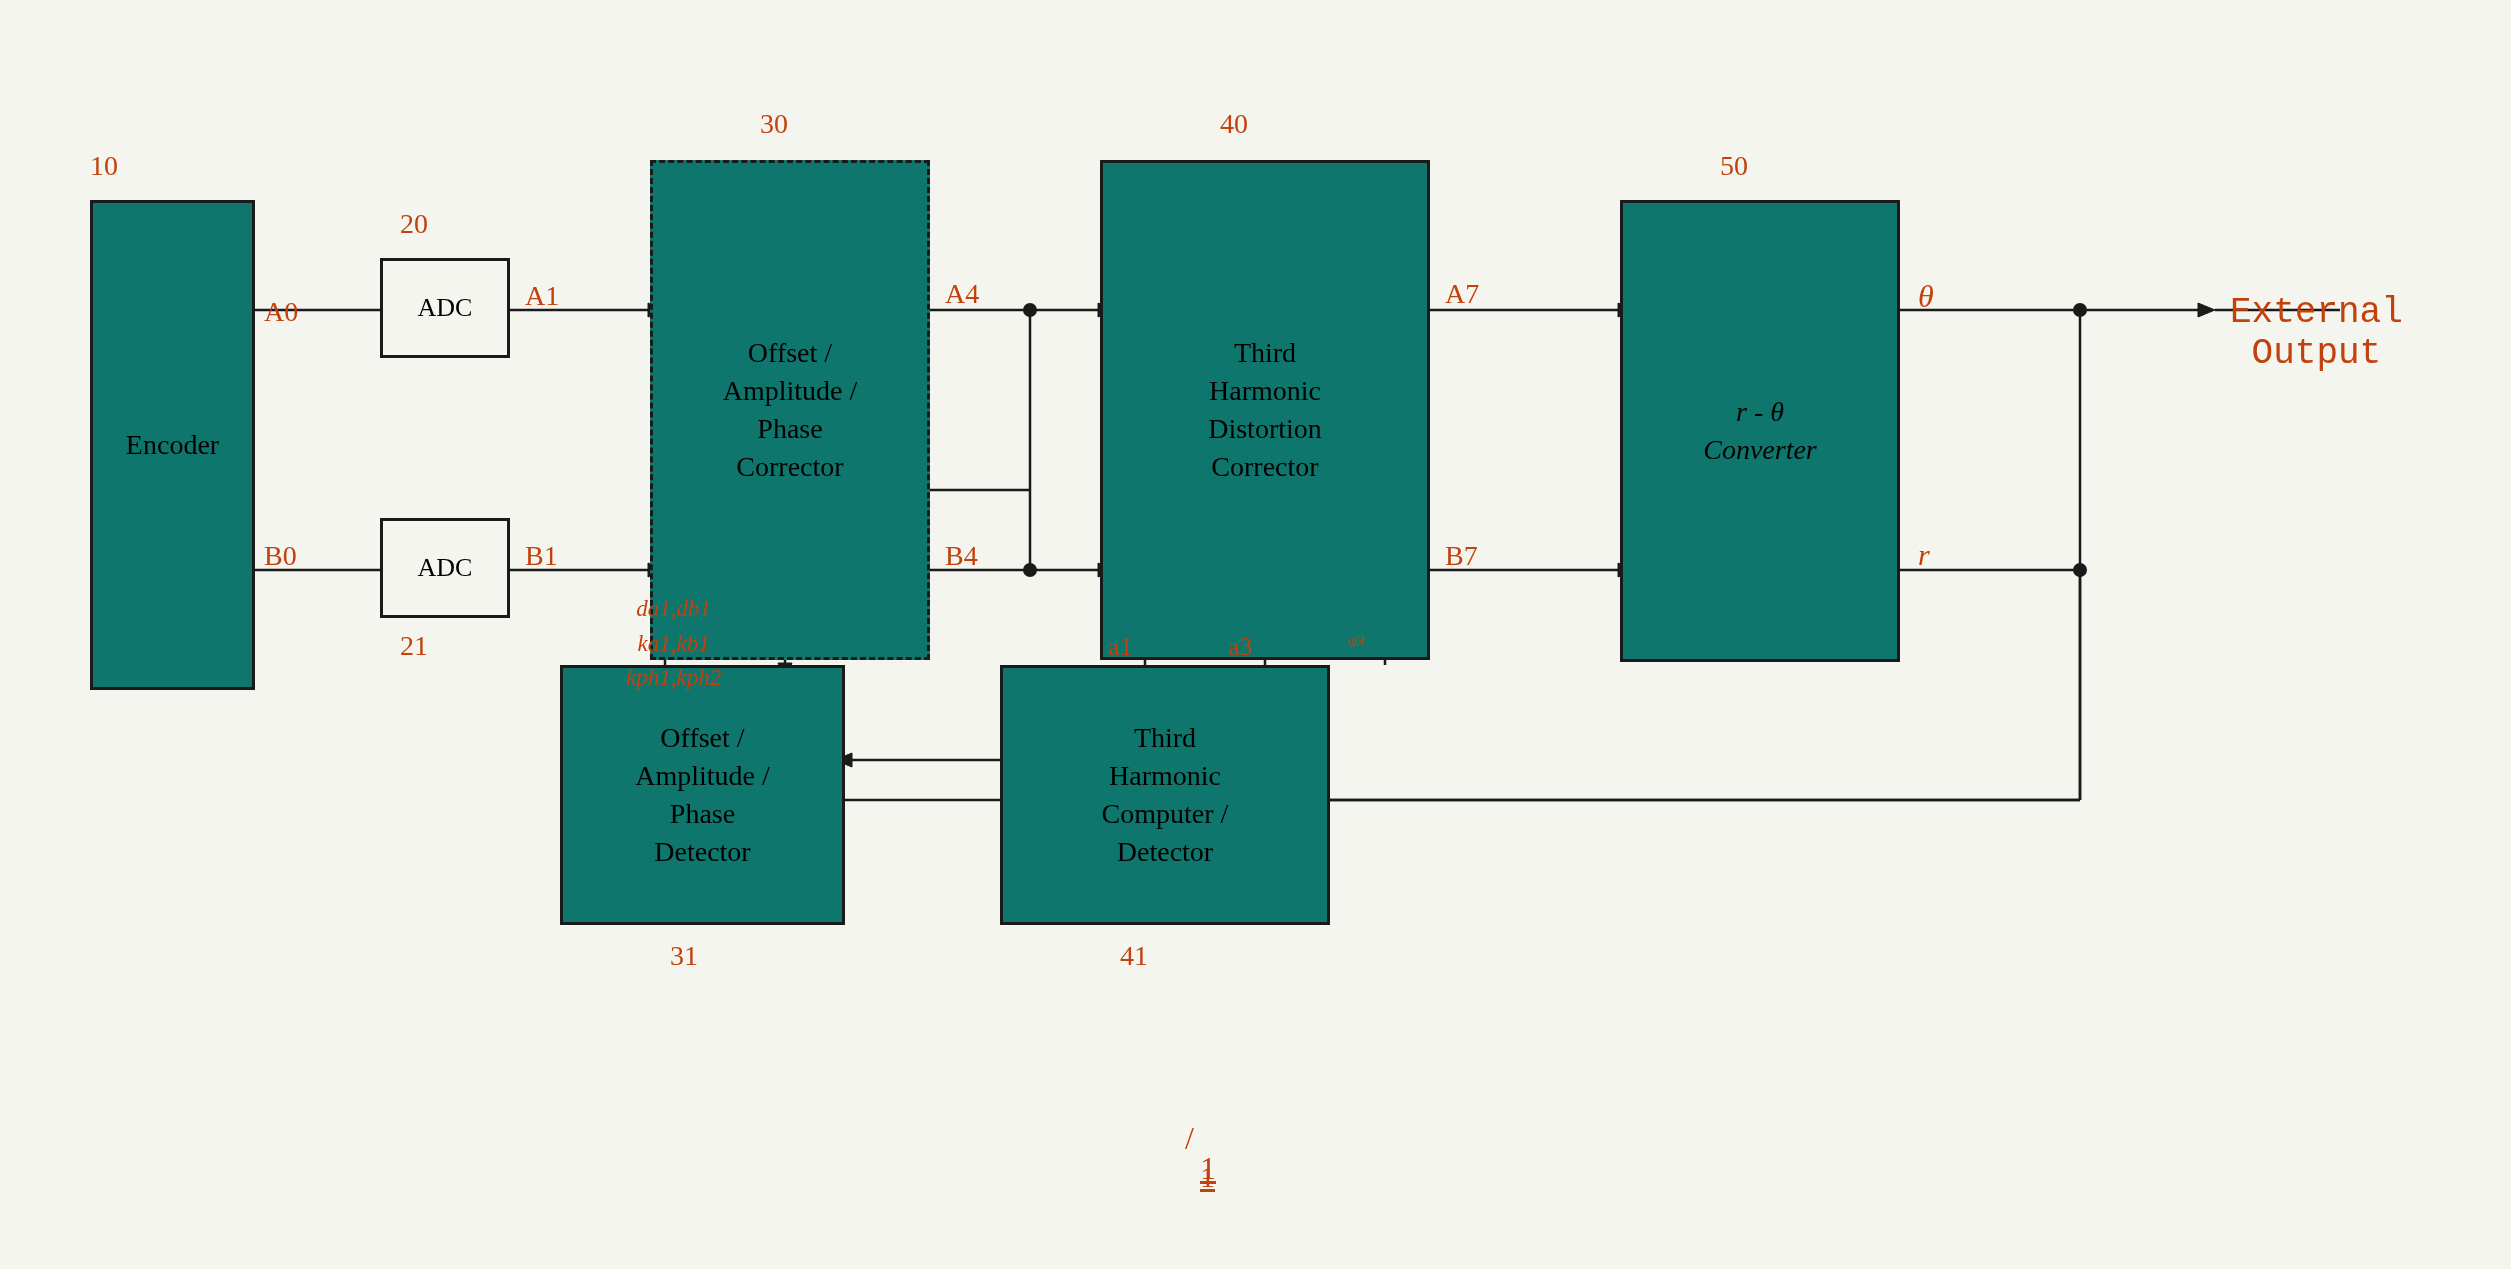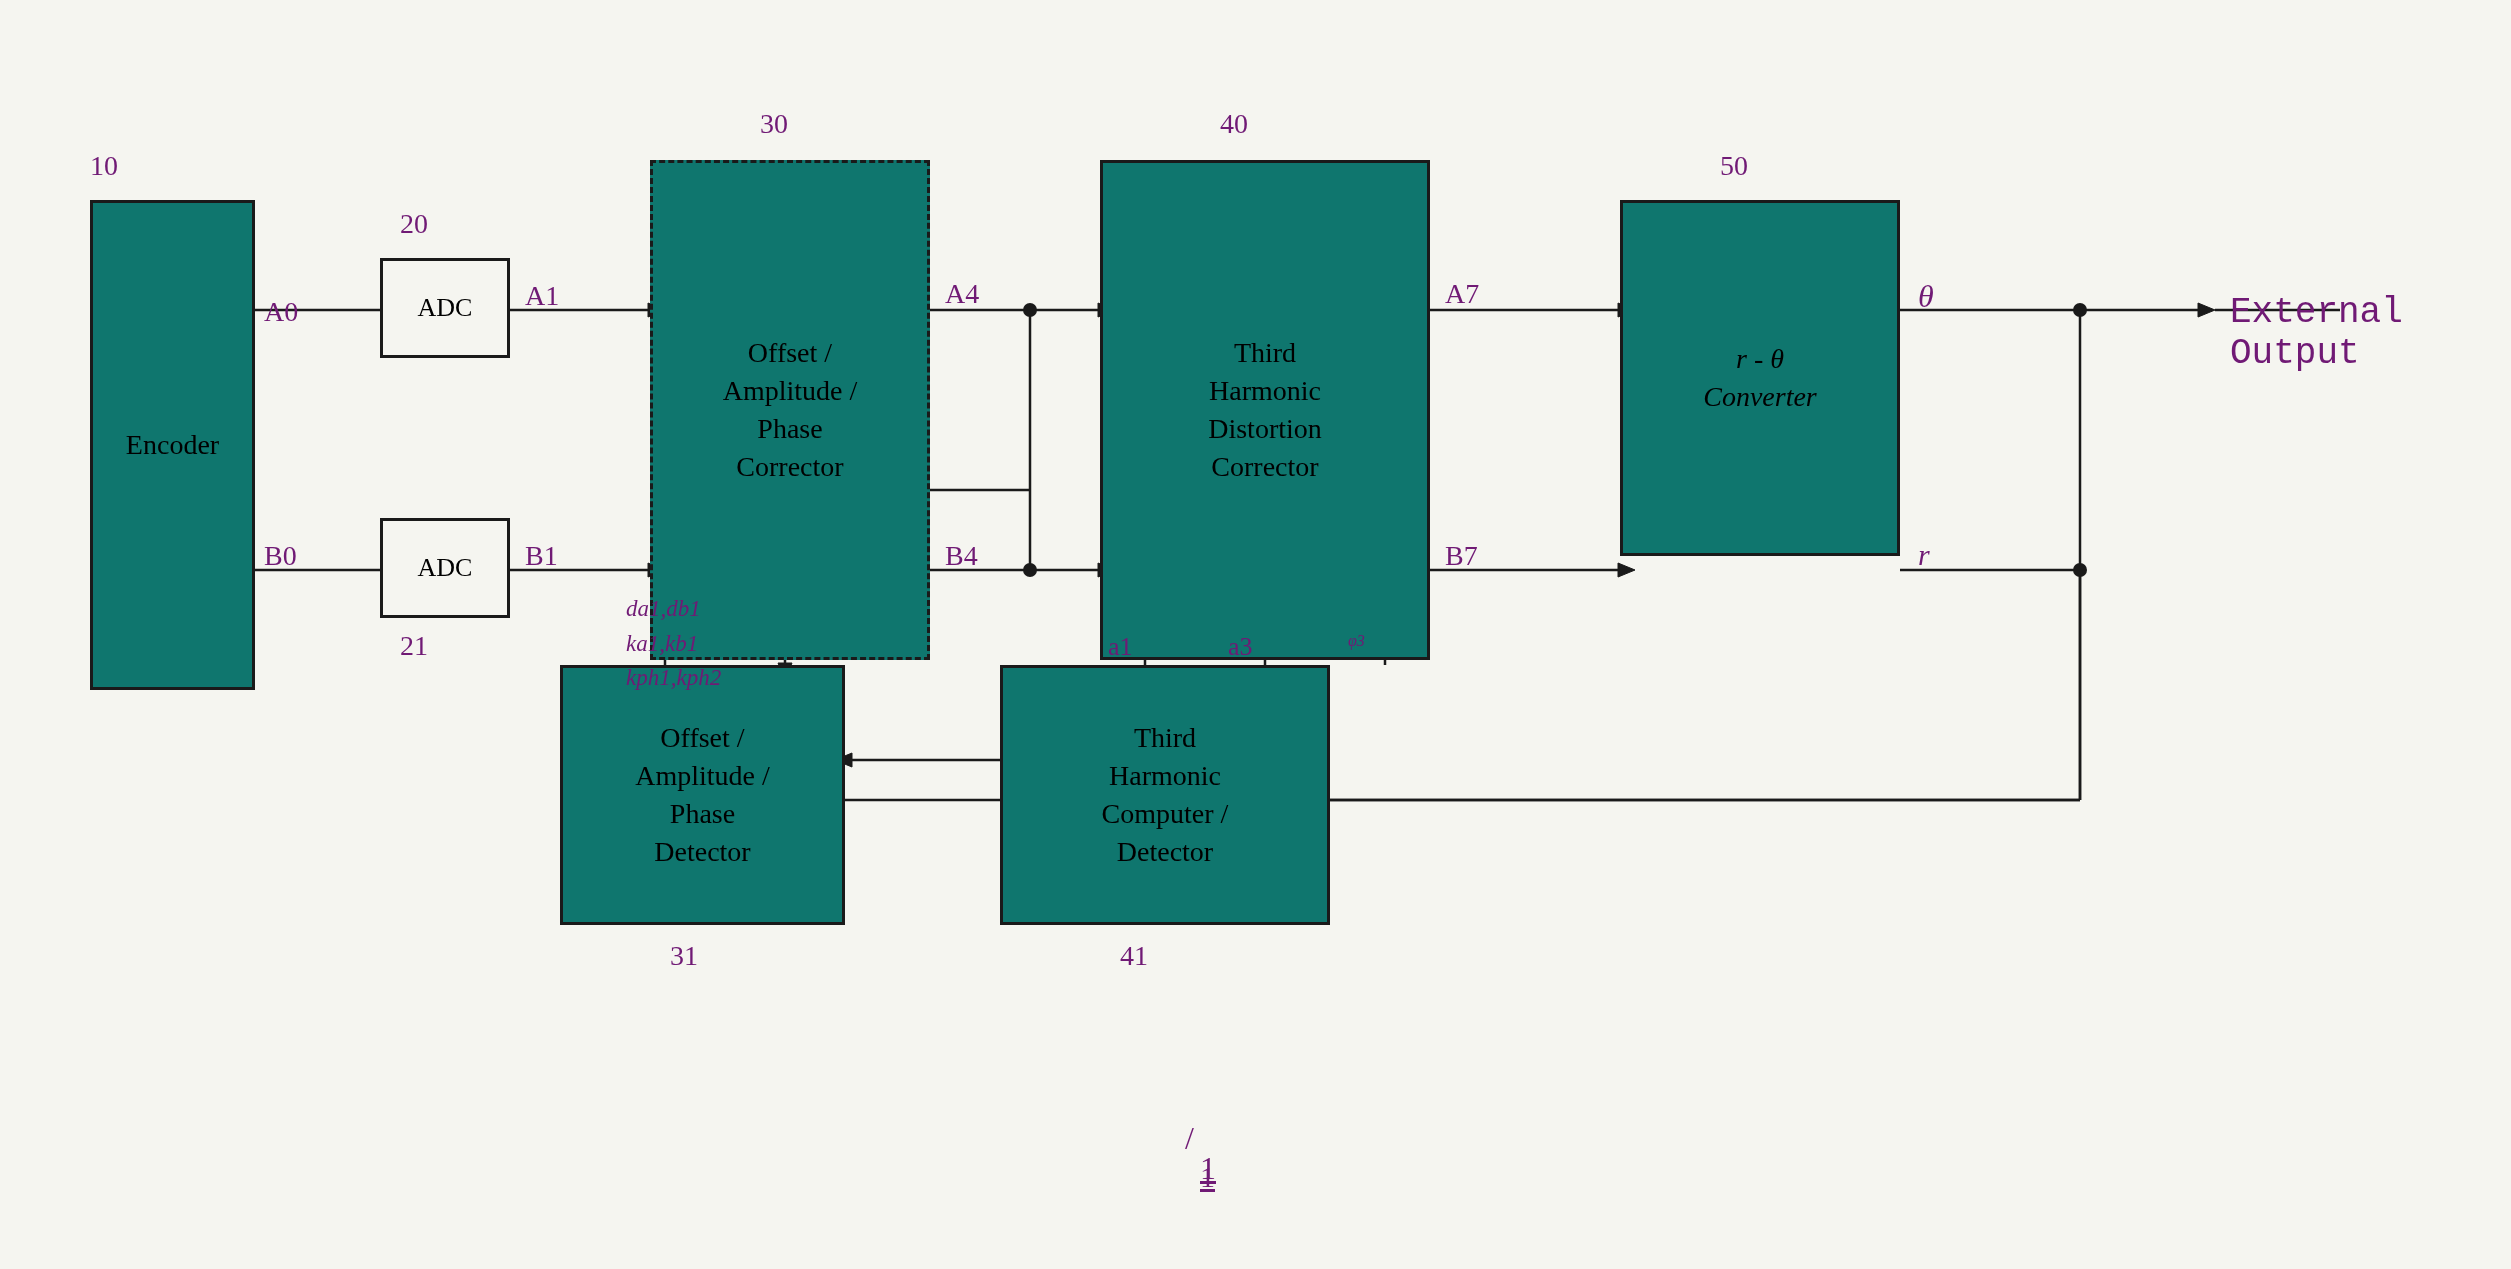--- a/index.html
+++ b/index.html
@@ -35,22 +35,23 @@
       display: flex;
       align-items: center;
       justify-content: center;
       text-align: center;
       font-size: 26px;
       line-height: 1.3;
     }
     .label {
       position: absolute;
       font-size: 28px;
-      color: #701a75;
+      color: #c2410c;
       white-space: nowrap;
+      text-align: center;
     }
     svg.lines {
       position: absolute;
       top: 0; left: 0;
       width: 2511px;
       height: 1269px;
       overflow: visible;
     }
     svg.lines line, svg.lines polyline, svg.lines path {
       stroke: #1a1a1a;
@@ -192,21 +193,21 @@
 
   <div class="box" style="left:1000px; top:665px; width:330px; height:260px;">
     <span style="white-space:pre-line;">Third
 Harmonic
 Computer /
 Detector</span>
   </div>
 
   <div class="label" style="left:1120px; top:940px;">41</div>
 
-  <div class="box" style="left:1620px; top:200px; width:280px; height:356px;text-align:center;">
+  <div class="box" style="left:1620px; top:200px; width:280px; height:462px;text-align:center;">
     <span style="white-space:pre-line; font-style: italic;">r - θ
 Converter</span>
   </div>
 
   <div class="label" style="left:1720px; top:150px;">50</div>
 
   <div class="label" style="left:264px; top:296px;">A0</div>
 
   <div class="label" style="left:525px; top:280px;">A1</div>
 

